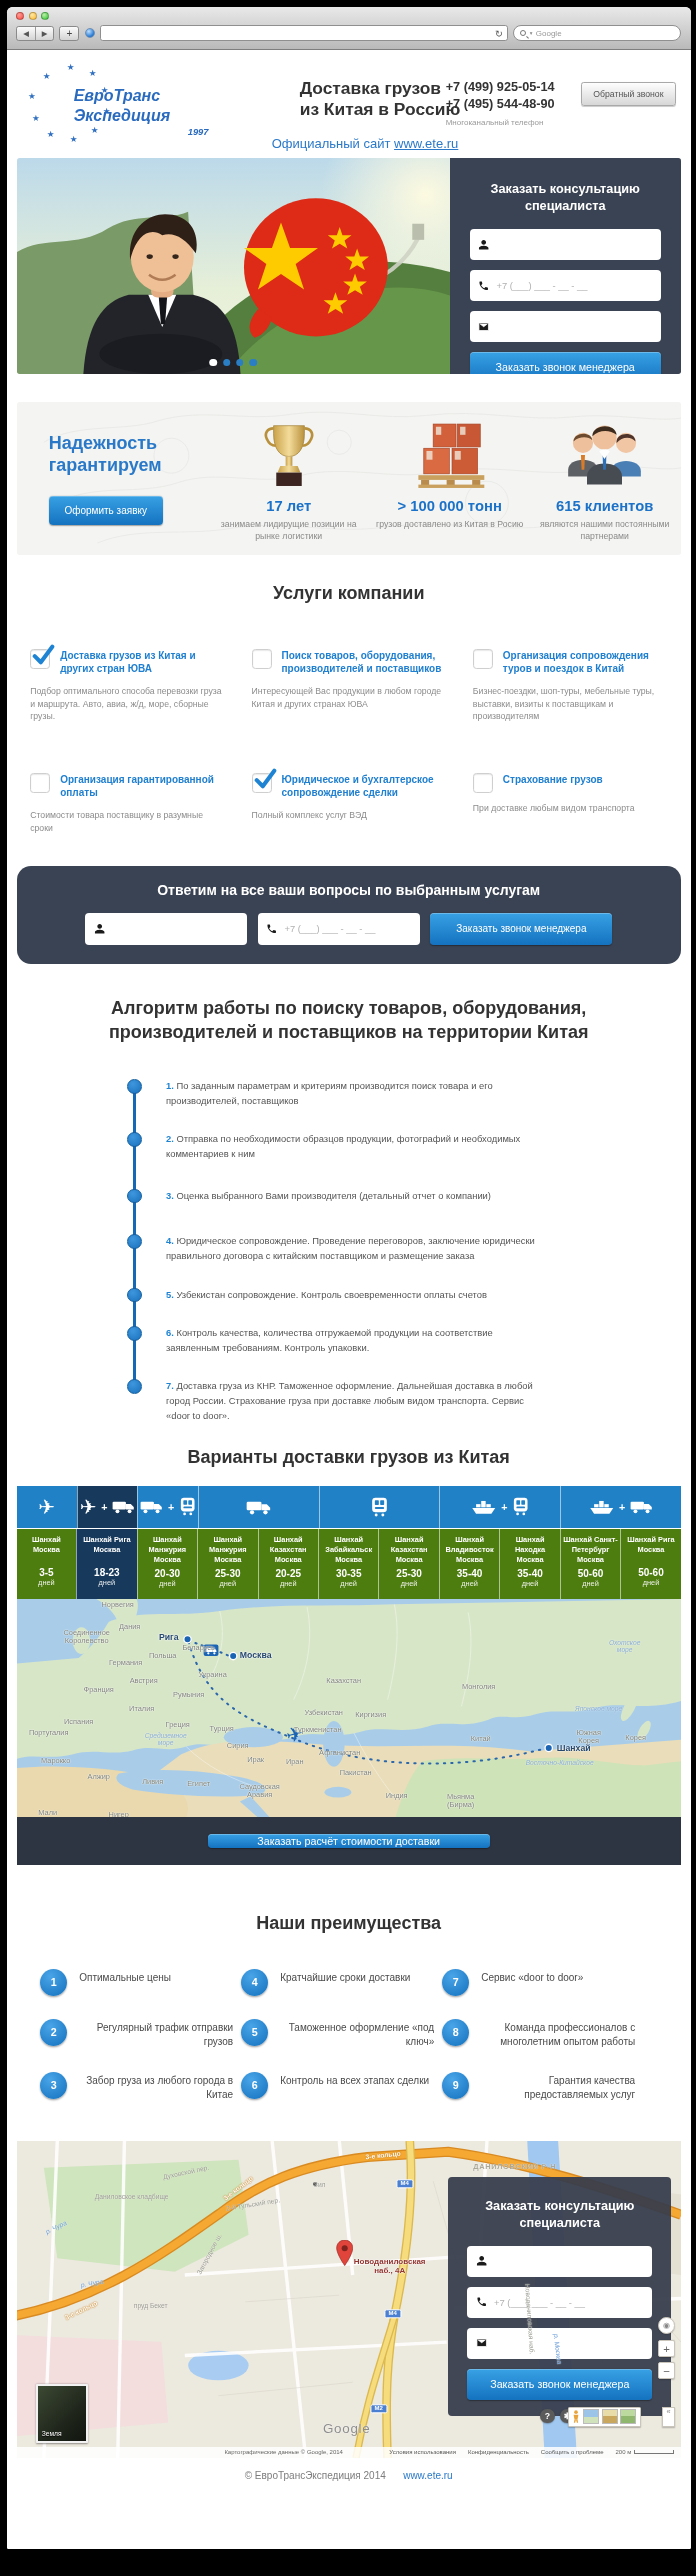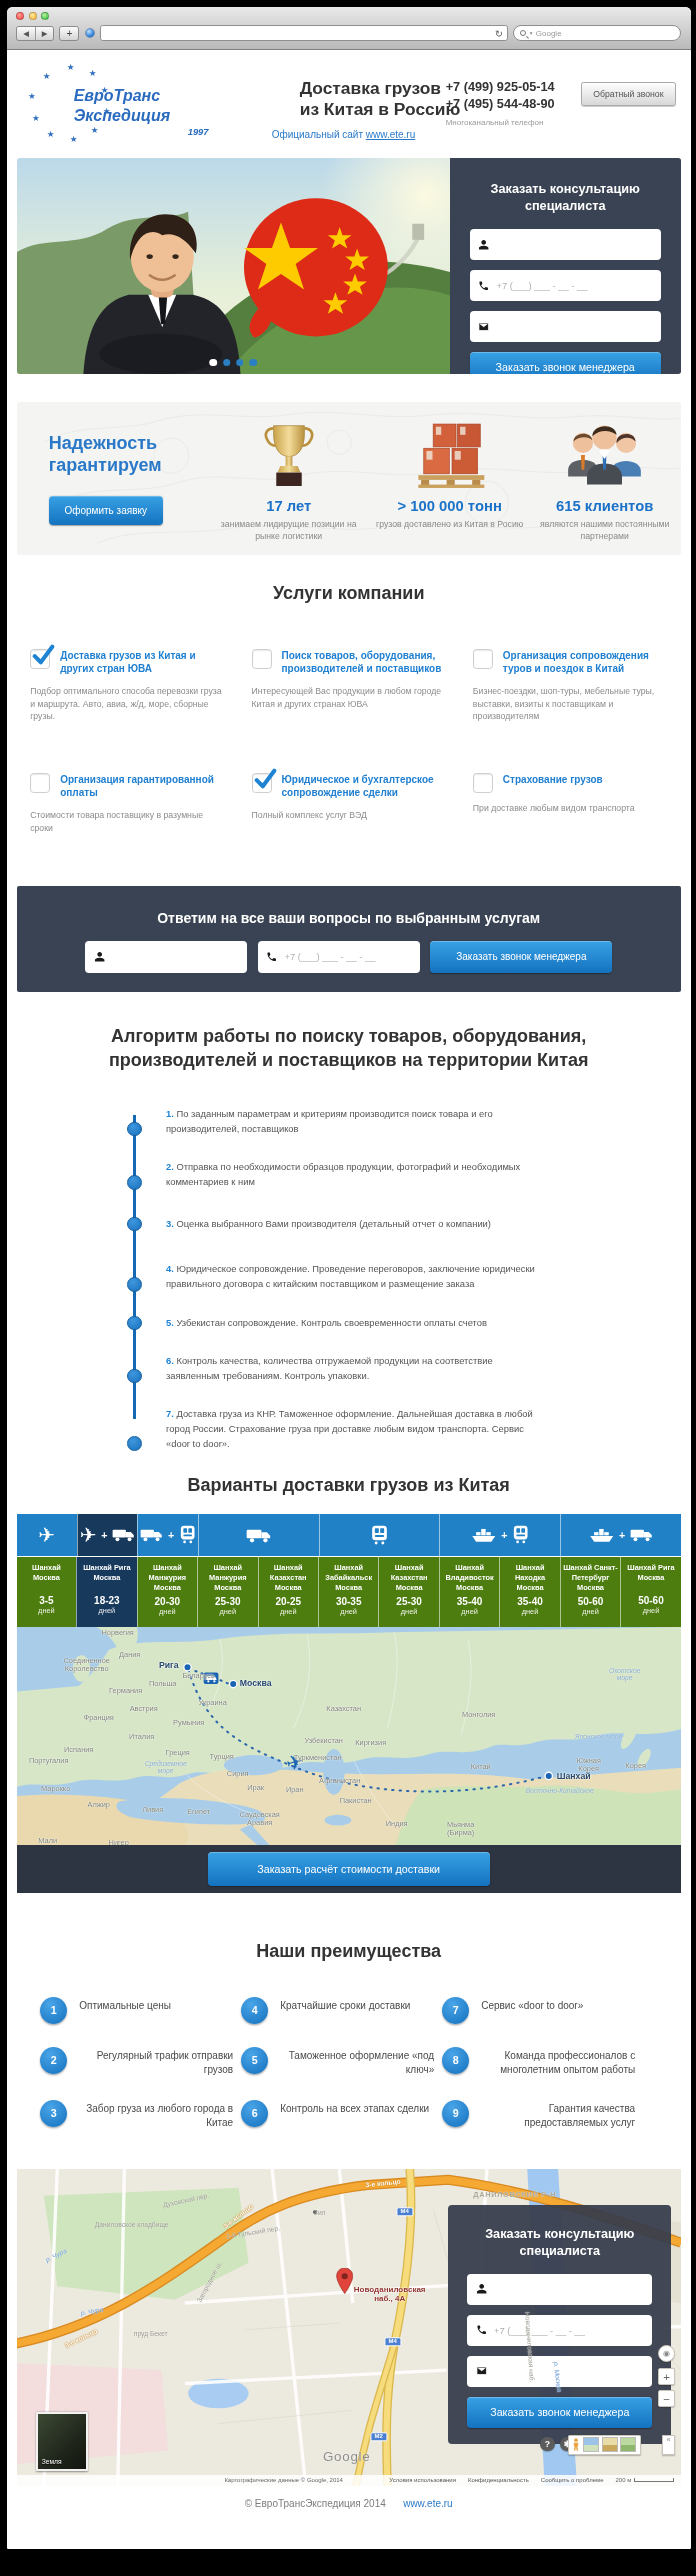--- a/index.html
+++ b/index.html
@@ -31,21 +31,21 @@
   .page { position:relative; }
 
   
   .site-header { height:102px; position:relative; padding:0 13.4px; }
   .logo { position:absolute; left:20px; top:12px; width:221px; height:87px; }
   .star { position:absolute; color:#2f6fc0; font-size:8.7px; }
   .logo-text { position:absolute; left:47px; top:24px; color:#2a6bbf; font-style:italic; font-weight:bold; font-size:16px; line-height:1.25; }
   .logo-year { position:absolute; left:161px; top:64px; color:#2a6bbf; font-style:italic; font-weight:bold; font-size:9.4px; }
   .head-title { position:absolute; left:265px; top:28px; }
   .head-title .t { font-size:17.4px; font-weight:bold; color:#333; line-height:1.2;margin-left:28px; }
-  .head-title .official { margin-top:10px; font-size:10px; color:#2a79c9; }
+  .head-title .official { margin-top:17px; font-size:13px; color:#2a79c9; }
   .head-title .official a { color:#2a79c9; text-decoration:underline; }
   .head-phones { position:absolute; left:439px; top:29.5px; }
   .head-phones .ph { font-size:12.7px; font-weight:bold; color:#333; line-height:1.3; }
   .head-phones .note { margin-top:5.4px; font-size:8px; color:#9a9a9a; }
   .callback-btn { position:absolute; right:14.8px; top:32px; background:linear-gradient(#fefefe,#d7d7d7); border:0.7px solid #a9a9a9; border-radius:2.7px; padding:6px 11.4px; font-size:8.7px; color:#555; box-shadow:0 0.7px 0.7px rgba(0,0,0,.2); }
 
   
   .hero { margin:6.7px 10px 0; height:216px; display:flex; border-radius:2.7px; overflow:hidden; }
   .hero-img { flex:1; position:relative; }
   .hero-img svg { display:block; width:100%; height:100%; }
@@ -77,32 +77,32 @@
   .h-section { text-align:center; font-size:18px; font-weight:bold; color:#333; }
   .svc-grid { margin-top:29.5px; display:grid; grid-template-columns:1fr 1fr 1fr; column-gap:27px; row-gap:28px; }
   .svc { position:relative; min-height:81px;margin-top:15px; }
   .svc-top { display:flex; gap:10px; }
   .cbx { flex:none; width:20px; height:20px; background:#fff; border:1.3px solid #cfcfcf; border-radius:3.4px; position:relative; box-shadow:inset 0 0.7px 1.3px rgba(0,0,0,.12); }
   .cbx svg { position:absolute; left:1.3px; top:-6px; }
   .svc-label { color:#1f7fd0; font-size:10px; font-weight:bold; line-height:1.35; }
   .svc-desc { margin-top:9.4px; color:#8c8c8c; font-size:8.7px; line-height:1.45; }
 
   
-  .questions { margin:32px 10px 0; background:#3a4353; border-radius:2px; padding:24px 20px 19px; }
+  .questions { margin:12px 10px 0; background:#3a4353; border-radius:14px; padding:16px 20px 19px; }
   .questions h3 { color:#fff; text-align:center; font-size:14px; font-weight:bold; margin-bottom:14.8px; }
   .q-row { display:flex; justify-content:center; gap:10.7px; }
   .q-row .inp { width:162px; margin:0; height:32px; }
   .q-row .btn-blue { width:182px; height:32px; font-size:10px; }
 
   
   .algorithm { padding-top:32px; }
   .algorithm .h-section { line-height:1.35; }
   .timeline { width:443px; margin:35px auto 17.4px; position:relative; padding-left:0; }
   .tl-line { position:absolute; left:6px; top:8px; bottom:32px; width:2.7px; background:#1568b3; }
-  .step { display:flex; margin-bottom:24px; position:relative;align-items:flex-end; }
+  .step { display:flex; margin-bottom:24px; position:relative; }
   .step-dot { flex:none; width:14.8px; height:14.8px; border-radius:50%; background:radial-gradient(circle at 38% 30%,#3e97de,#1a71bd); border:0.7px solid #135e9e; margin-right:24px; }
   .step-text { color:#555; font-size:9.4px; line-height:1.55; max-width:376px; }
   .step-num { color:#1e83d3; font-weight:bold; }
 
   
   .delivery-title { margin-top:10.7px; }
   .tabs { margin:17.4px 10px 0; }
   .ticons { display:flex; }
   .tgroup { background:#2181c6; height:42px; display:flex; align-items:center; justify-content:center; gap:4.7px; color:#fff; }
   .tgroup + .tgroup { border-left:1.3px solid rgba(255,255,255,.55); }
@@ -119,21 +119,21 @@
 
   .geo-map { margin:0 10px; height:218px; position:relative; overflow:hidden; }
   .geo-map svg.base { position:absolute; inset:0; width:100%; height:100%; }
   .ml { position:absolute; transform:translate(-50%,-50%); white-space:nowrap; pointer-events:none; }
   .ml.wrap { white-space:normal; text-align:center; line-height:1.15; }
   .country { font-size:7.4px; color:#7e8279; text-shadow:0 0 1.3px #fff,0 0 1.3px #fff; }
   .sea { font-size:6.7px; color:#89add0; font-style:italic; text-shadow:0 0 1.3px #fff; }
   .city { font-size:8.7px; font-weight:bold; color:#27496f; text-shadow:0 0 1.3px #fff,0 0 2px #fff; }
 
   .calc-bar { margin:0 10px; height:48px; background:#2e3542; display:flex; align-items:center; justify-content:center; }
-  .calc-bar .btn-blue { width:282px; height:34px; font-size:10.7px; }
+  .calc-bar .btn-blue { width:282px; height:14px; font-size:10.7px; }
 
   
   .advantages { padding-top:48px; }
   .adv-grid { width:617px; margin:35px auto 0; display:grid; grid-template-columns:201px 201px 215px; row-gap:23px; column-gap:0; padding-bottom:39px; }
   .adv { display:flex; align-items:flex-start; gap:12px; }
   .adv-num { flex:none; width:27px; height:27px; border-radius:50%; background:radial-gradient(circle at 38% 28%,#4aa5e8,#1270bd); box-shadow:0 1.3px 2px rgba(0,0,0,.35); color:#fff; font-size:10.7px; font-weight:bold; display:flex; align-items:center; justify-content:center; }
   .adv-label { color:#4a4a4a; font-size:10px; line-height:1.4; padding-top:2px; max-width:154px;text-align:right; }
 
   
   .bottom-map { position:relative; margin:0 10px; height:317px; overflow:hidden; background:#ece9df; }

